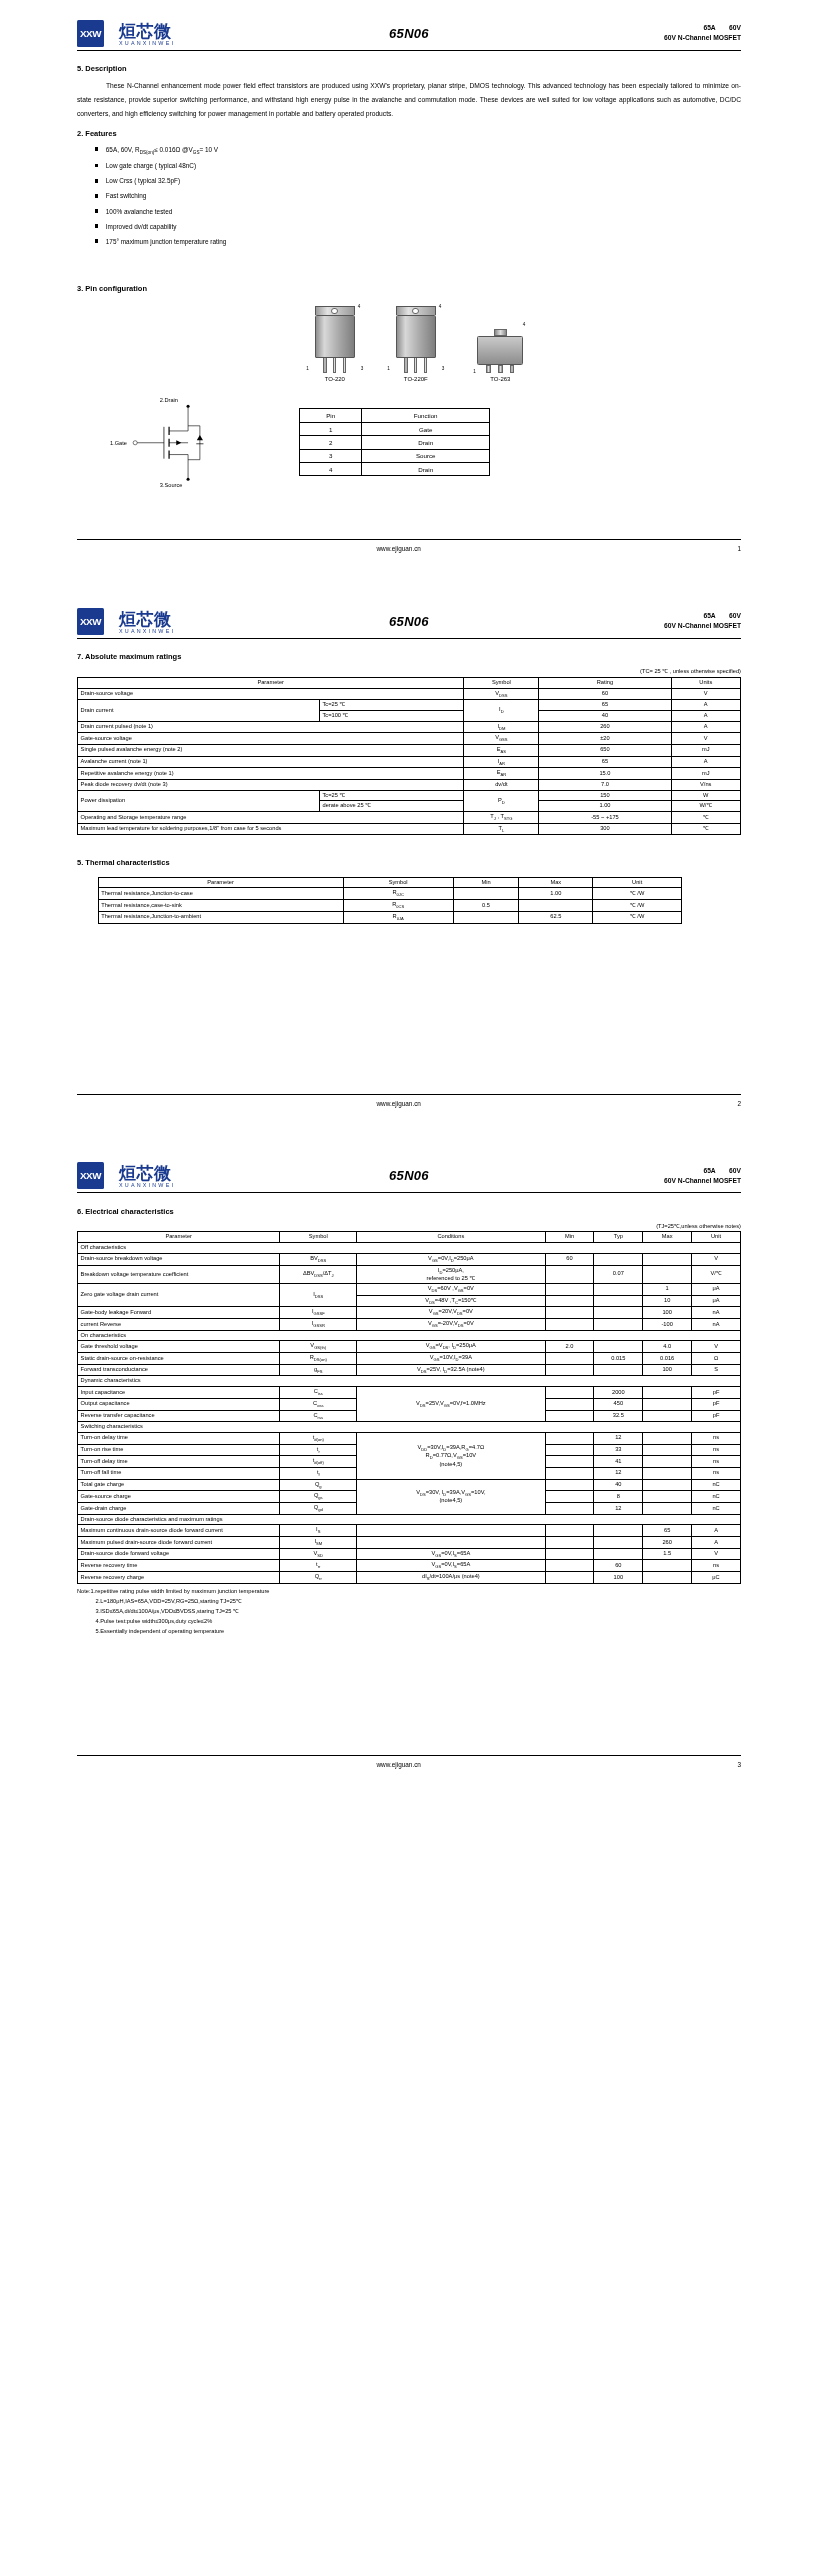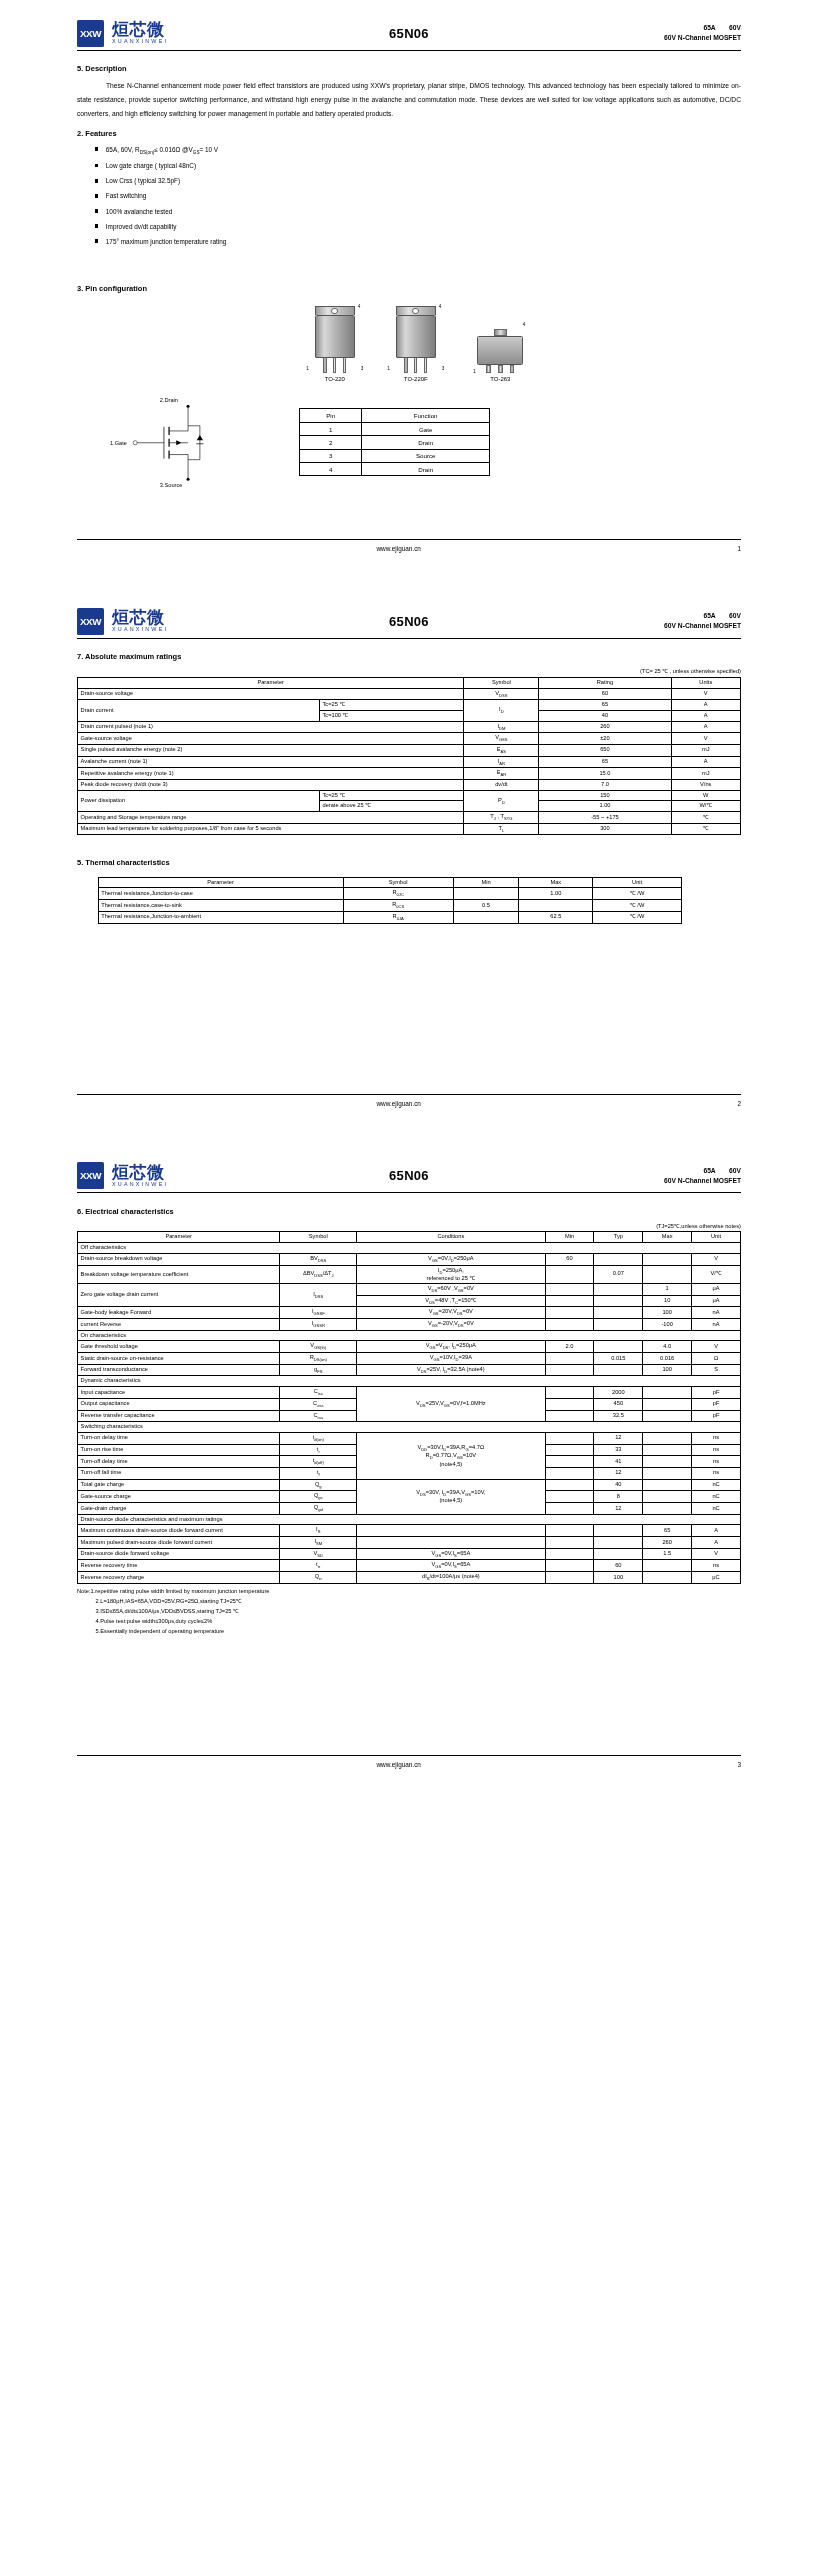--- a/index.html
+++ b/index.html
@@ -19,47 +19,48 @@
   }
   .page-inner { position: relative; }
 
   
   .doc-header {
     display: flex;
     align-items: center;
     padding-top: 19.6px;
     padding-bottom: 3.1px;
   }
-  .logo-block { display: flex; align-items: center; width: 155px; }
+  .logo-block { display: flex; align-items: flex-end; width: 155px; }
   .logo-mark {
     width: 27px; height: 27px;
     background: #1a3a8f;
     color: #fff;
     display: flex; align-items: center; justify-content: center;
     font-size: 9.8px; font-weight: bold;
     letter-spacing: -0.5px;
     border-radius: 1.5px;
   }
-  .logo-text { margin-left: 8px; }
+  .logo-text { margin-left: 15px; }
   .logo-cn {
     font-size: 17px; font-weight: bold; color: #1a3a8f;
     line-height: 1.0;
     letter-spacing: 0.5px;
     font-family: "DejaVu Sans", sans-serif;
   }
   .logo-en {
     font-size: 5.4px; color: #1a3a8f; letter-spacing: 2.2px;
     line-height: 1.3;
   }
   .header-title {
     flex: 1;
     text-align: center;
     font-size: 13px;
     font-weight: bold;
     letter-spacing: 0.3px;
+    font-style: italic;
   }
   .header-right {
     width: 155px;
     text-align: right;
     font-size: 6.7px;
     font-weight: bold;
     line-height: 1.45;
   }
   .header-right .line1 span { margin-left: 13.4px; }
   .hr-rule { border: none; border-top: 0.8px solid #000; margin: 0 0 13.4px 0; }

